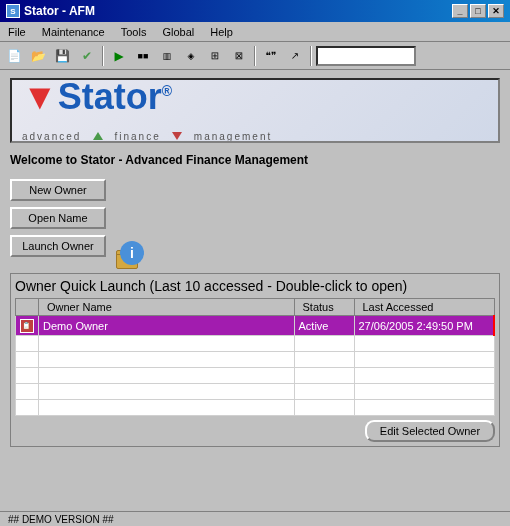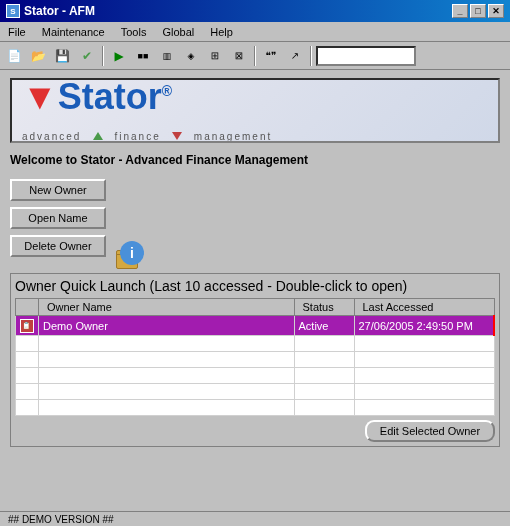--- a/index.html
+++ b/index.html
@@ -350,21 +350,21 @@
       </div>
     </div>
   </div>
 
   <div class="welcome-text">Welcome to Stator - Advanced Finance Management</div>
 
   <div class="buttons-and-icon">
     <div class="action-buttons">
       <button class="win-button">New Owner</button>
       <button class="win-button">Open Name</button>
-      <button class="win-button">Delete Owner</button>
+      <button class="win-button">Launch Owner</button>
     </div>
     <div class="info-icon">
       <div style="position:relative; width:28px; height:28px;">
 
         <div style="position:absolute; bottom:0; left:0; width:22px; height:16px; background:#d4a840; border:1px solid #a07828; border-radius:0 2px 2px 2px;"></div>
         <div style="position:absolute; bottom:14px; left:0; width:10px; height:5px; background:#d4a840; border:1px solid #a07828; border-radius:2px 2px 0 0;"></div>
 
         <div class="info-circle" style="position:absolute; top:0; right:0;">i</div>
       </div>
     </div>

